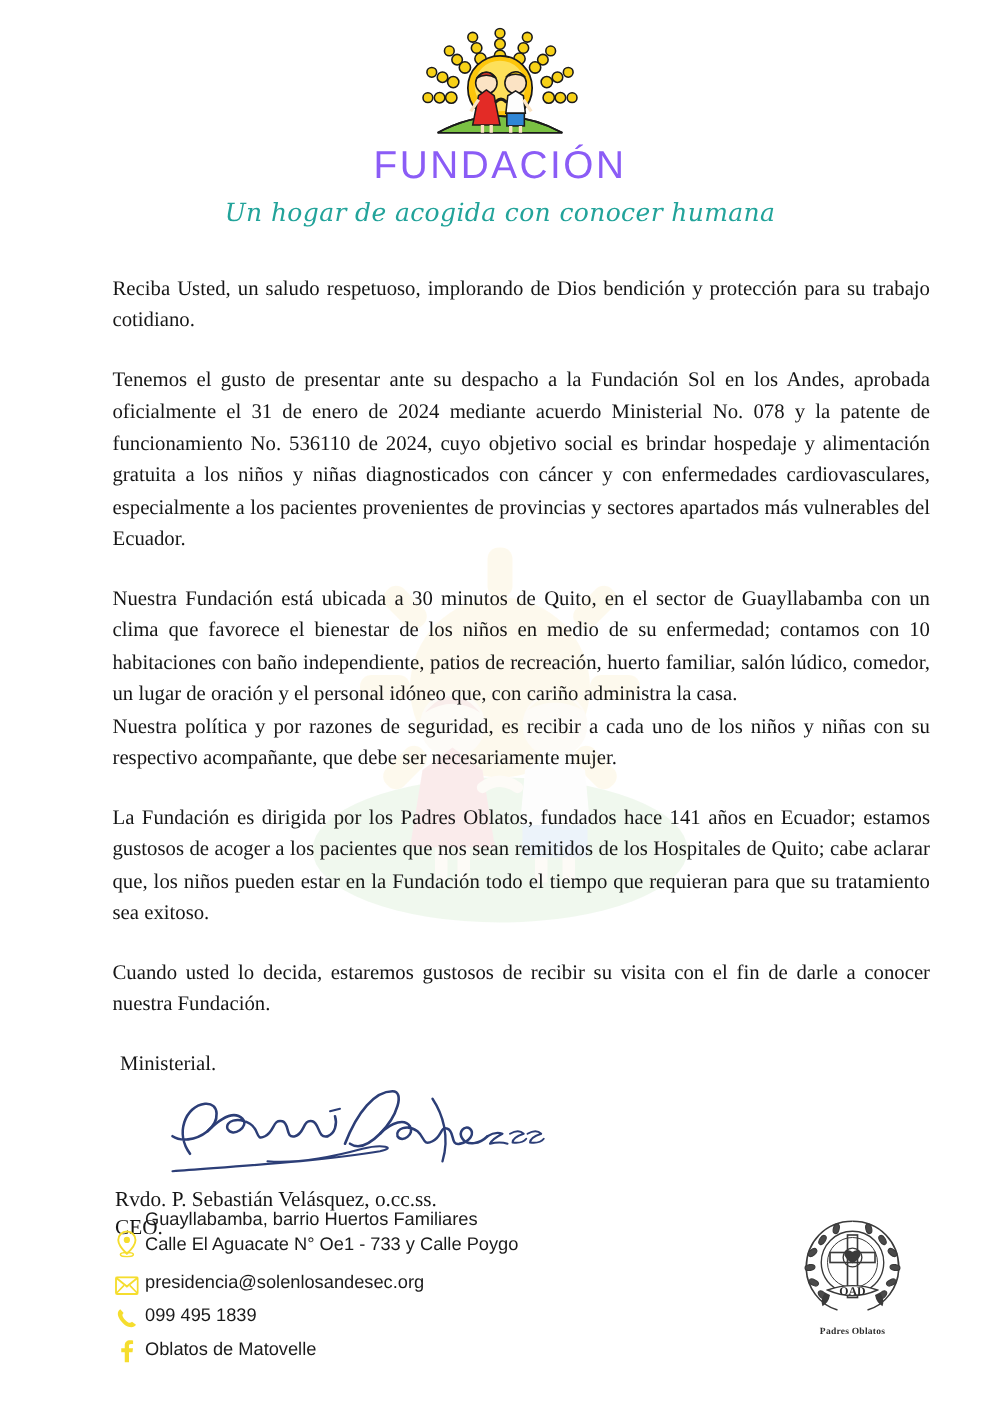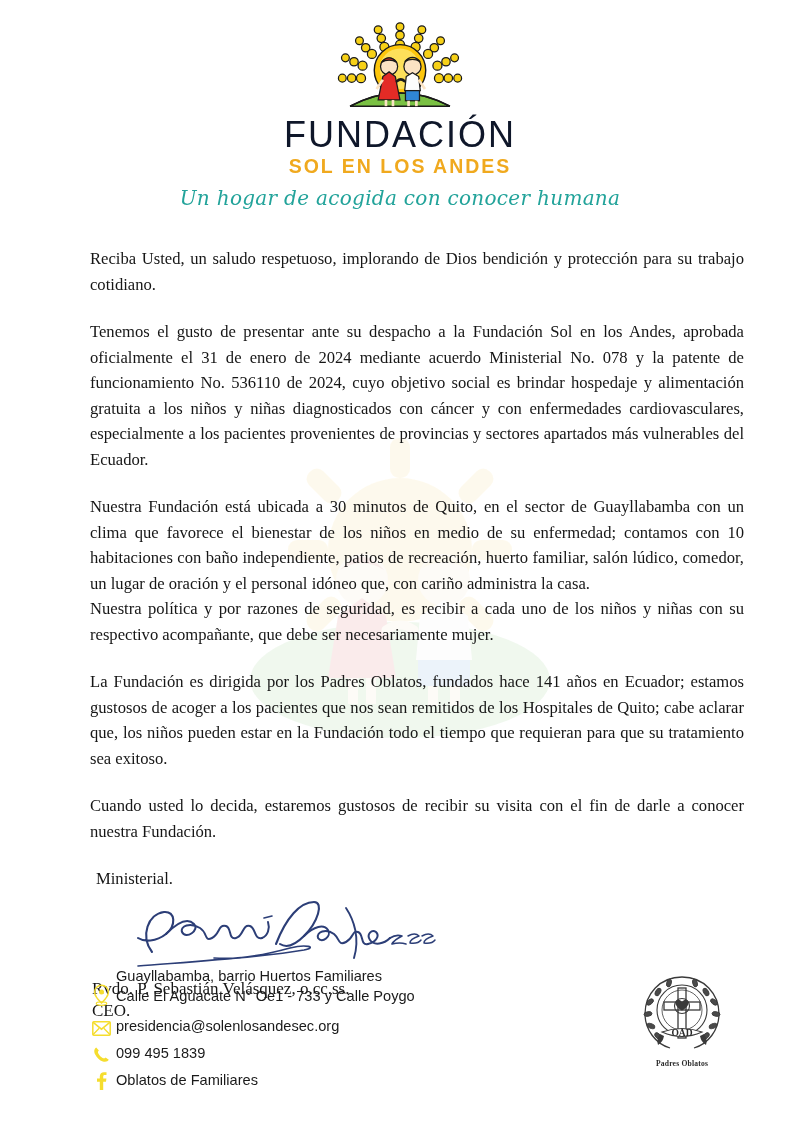--- a/index.html
+++ b/index.html
@@ -32,23 +32,23 @@
   
   #letterhead {
     position: relative;
     z-index: 2;
     padding-top: 22px;
     text-align: center;
   }
   #logo-mark { display: block; margin: 0 auto; }
   .brand-main {
     font-family: "Liberation Sans", sans-serif;
-    font-size: 36px;
+    font-size: 31px;
     letter-spacing: 2.0px;
-    color: #0f172a;
+    color: #8b5cf6;
     font-weight: 400;
     line-height: 1.05;
     margin-top: 2px;
   }
   .brand-sub {
     font-family: "Liberation Sans", sans-serif;
     font-size: 19.5px;
     letter-spacing: 2.0px;
     color: #f0a91e;
     font-weight: 700;
@@ -255,21 +255,20 @@
       <rect x="107" y="88" width="18" height="13" fill="#2f86d6"></rect>
       <line x1="111" y1="101" x2="111" y2="108" stroke-width="3.4" stroke="#fbe3c4"></line>
       <line x1="121" y1="101" x2="121" y2="108" stroke-width="3.4" stroke="#fbe3c4"></line>
       <line x1="124" y1="74" x2="132" y2="86" stroke-width="3.4" stroke="#fbe3c4"></line>
     </g>
 
     <path d="M96 76 q5 -5 10 0" fill="none" stroke="#1a1a1a" stroke-width="3.2" stroke-linecap="round"></path>
   </svg>
 
   <div class="brand-main">FUNDACIÓN</div>
-  <div class="brand-sub">SOL EN LOS ANDES</div>
   <div class="brand-tagline">Un hogar de acogida con conocer humana</div>
 </header>
 
 <main id="letter-body">
   <p class="para">Reciba Usted, un saludo respetuoso, implorando de Dios bendición y protección para su trabajo cotidiano.</p>
   <p class="para">Tenemos el gusto de presentar ante su despacho a la Fundación Sol en los Andes, aprobada oficialmente el 31 de enero de 2024 mediante acuerdo Ministerial No. 078 y la patente de funcionamiento No. 536110 de 2024, cuyo objetivo social es brindar hospedaje y alimentación gratuita a los niños y niñas diagnosticados con cáncer y con enfermedades cardiovasculares, especialmente a los pacientes provenientes de provincias y sectores apartados más vulnerables del Ecuador.</p>
   <p class="para tight">Nuestra Fundación está ubicada a 30 minutos de Quito, en el sector de Guayllabamba con un clima que favorece el bienestar de los niños en medio de su enfermedad; contamos con 10 habitaciones con baño independiente, patios de recreación, huerto familiar, salón lúdico, comedor, un lugar de oración y el personal idóneo que, con cariño administra la casa.</p>
   <p class="para nogap">Nuestra política y por razones de seguridad, es recibir a cada uno de los niños y niñas con su respectivo acompañante, que debe ser necesariamente mujer.</p>
   <p class="para">La Fundación es dirigida por los Padres Oblatos, fundados hace 141 años en Ecuador; estamos gustosos de acoger a los pacientes que nos sean remitidos de los Hospitales de Quito; cabe aclarar que, los niños pueden estar en la Fundación todo el tiempo que requieran para que su tratamiento sea exitoso.</p>
   <p class="para">Cuando usted lo decida, estaremos gustosos de recibir su visita con el fin de darle a conocer nuestra Fundación.</p>
@@ -343,21 +342,21 @@
       <span class="c-text">099 495 1839</span>
     </div>
 
     <div class="contact-row">
       <span class="c-icon">
         <svg width="11" height="18" viewBox="0 0 11 18">
           <path d="M7.2 18 V9.8 H10 L10.4 6.6 H7.2 V4.6 C7.2 3.7 7.5 3.1 8.8 3.1 H10.5 V0.3
                    C10.2 0.25 9.2 0.15 8 0.15 C5.5 0.15 3.8 1.7 3.8 4.3 V6.6 H1 V9.8 H3.8 V18 Z" fill="#f5dd2e"></path>
         </svg>
       </span>
-      <span class="c-text">Oblatos de Familiares</span>
+      <span class="c-text">Oblatos de Matovelle</span>
     </div>
 
 
   </div>
 
   <div id="seal">
     <svg width="92" height="82" viewBox="0 0 92 82">
       <g stroke="#3a3a3a" fill="none">
 
         <path d="M46 5 C24 5 9 22 9 42 C9 58 20 72 34 76" stroke-width="1.3"></path>

